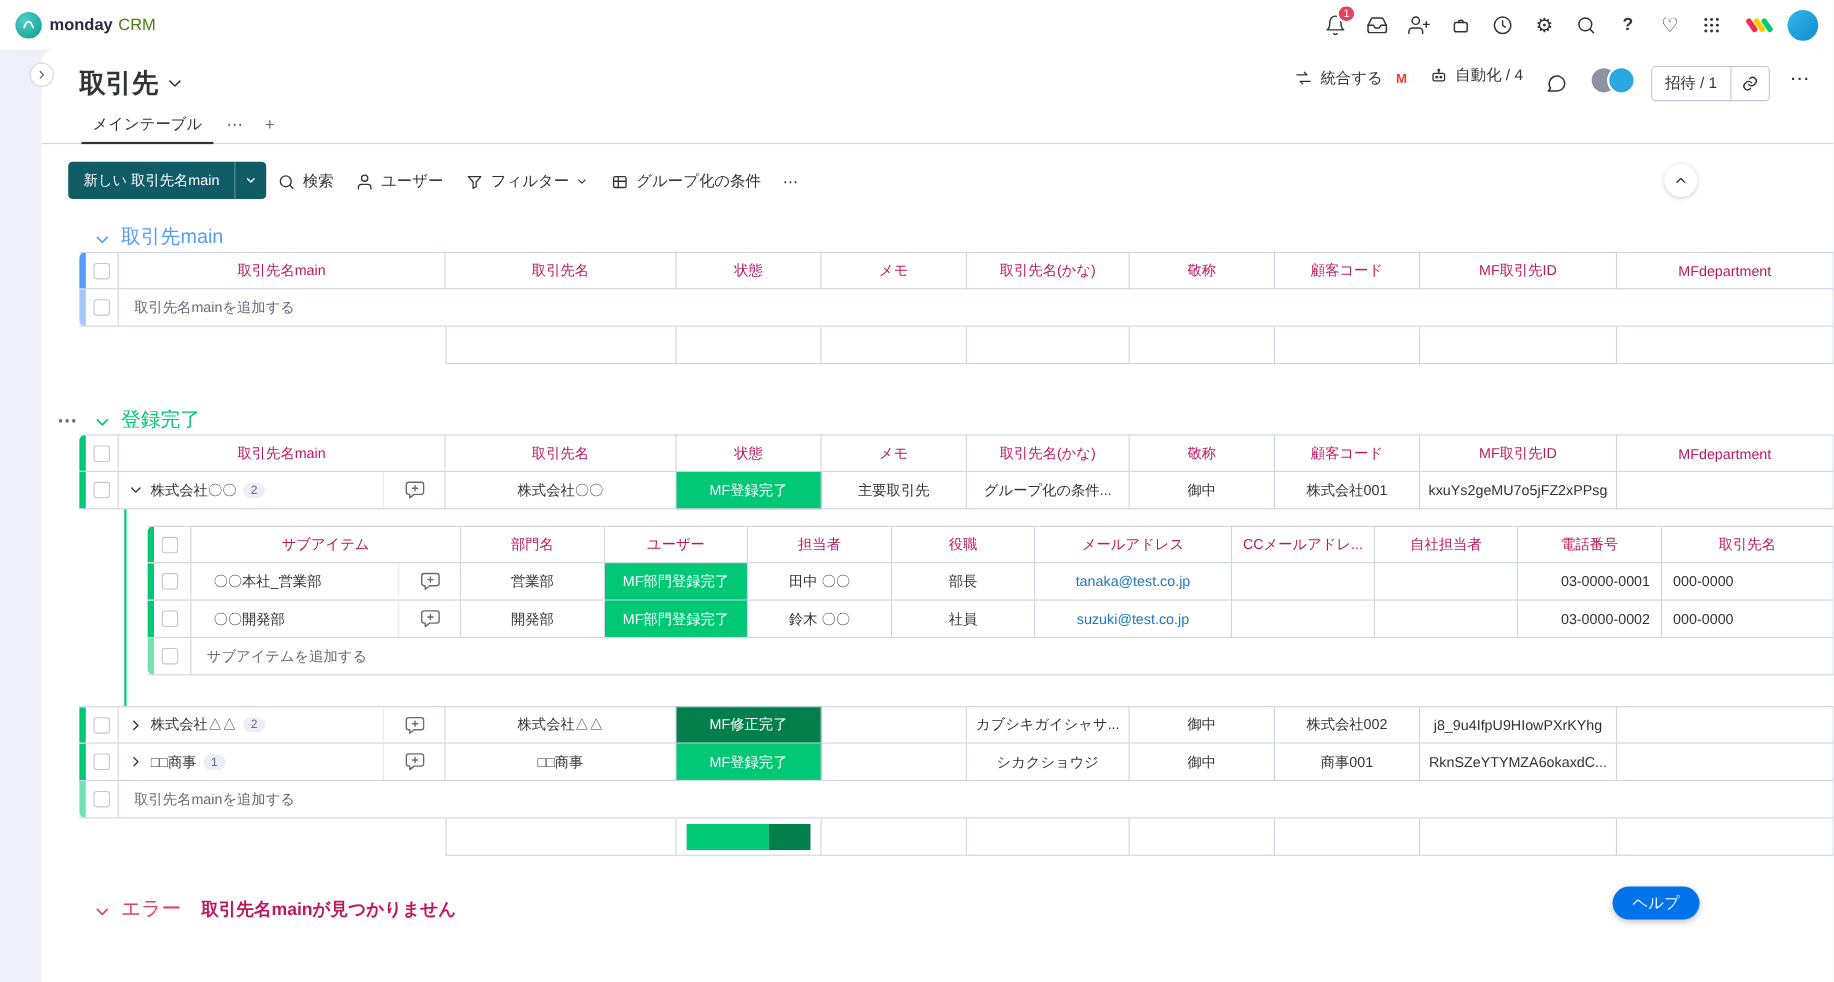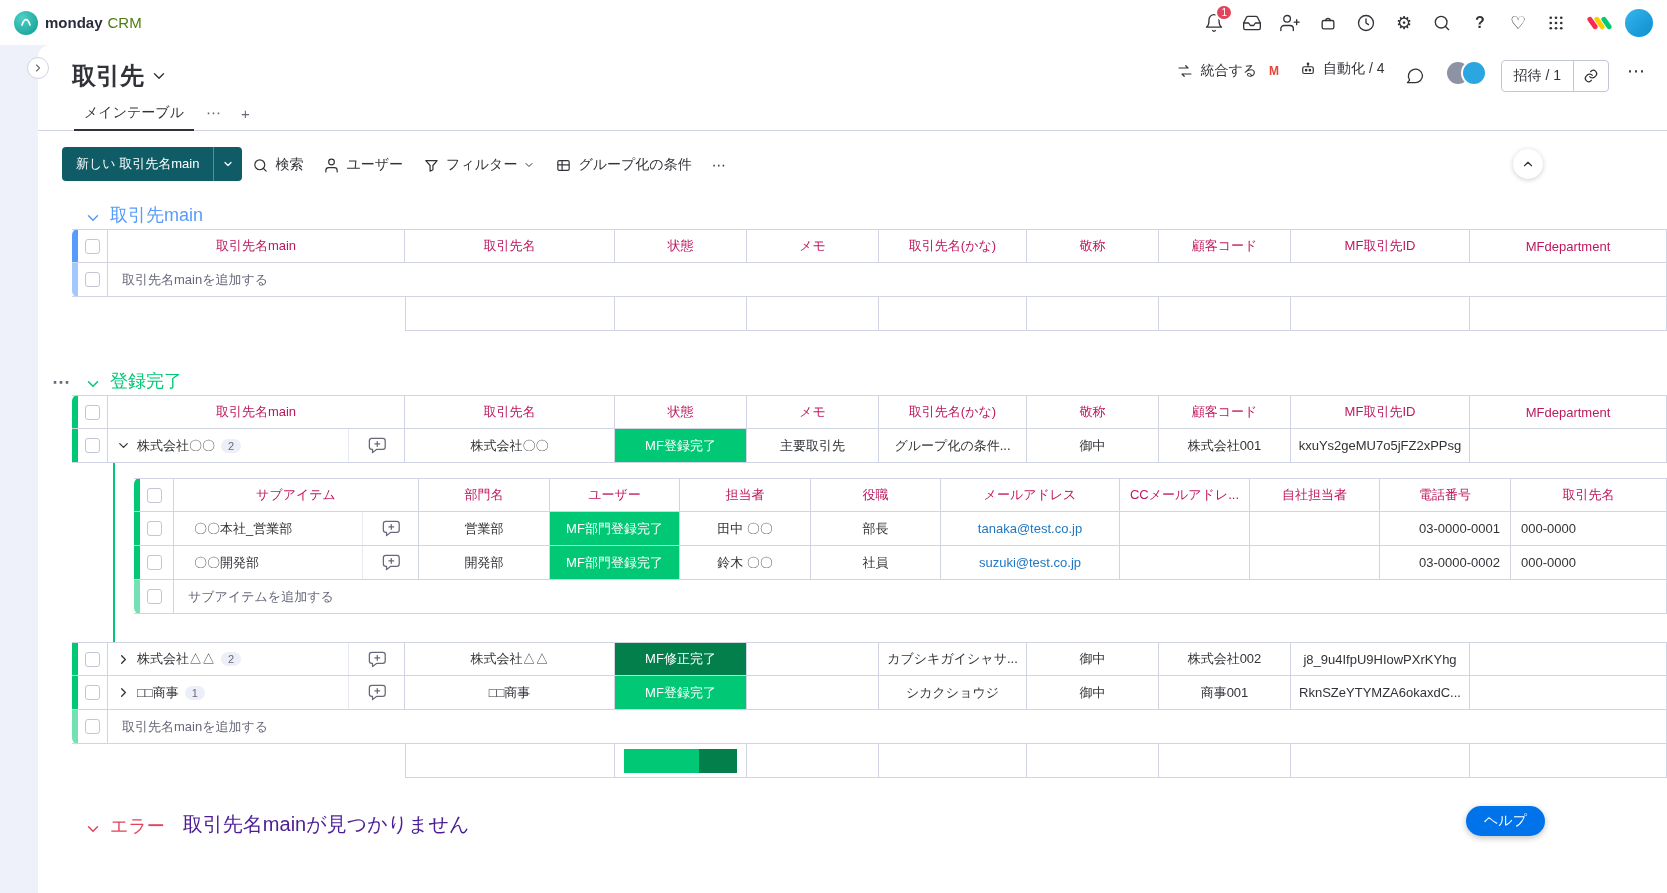--- a/index.html
+++ b/index.html
@@ -60,21 +60,21 @@
 .new-chev{display:flex;align-items:center;padding:0 8px}
 .tool-item{display:flex;align-items:center;gap:6px;font-size:14px;color:#323338;padding:0 10px;height:32px;border-radius:4px;cursor:pointer;background:transparent;border:none}
 .collapse-btn{position:absolute;right:124px;top:2px;width:30px;height:30px;border-radius:50%;background:#fff;box-shadow:0 1px 5px rgba(0,0,0,.2);border:none;display:flex;align-items:center;justify-content:center;cursor:pointer;color:#323338}
 
 
 .board-body{flex:1;position:relative;overflow:hidden}
 .group-title{display:flex;align-items:flex-end;gap:8px;margin:20px 0 2px 46px;font-size:18px;font-weight:500;position:relative;height:26px}
 .group-title.mt36{margin-top:36px}
 .group-title.mt34{margin-top:34px}
 .gdrag{position:absolute;left:-32px;color:#676879;font-size:18px;letter-spacing:1px;cursor:grab;font-weight:700}
-.err-note{font-size:20px;color:#4c1d95;font-weight:400;margin-left:10px}
+.err-note{font-size:16px;color:#be185d;font-weight:700;margin-left:10px}
 
 .tableM{margin-left:34px}
 .row{display:grid;height:34px;background:#fff}
 .row.m{grid-template-columns:36px 297px 210px 132px 132px 148px 132px 132px 179px minmax(160px,1fr)}
 .row.m.addr{grid-template-columns:36px minmax(0,1fr)}
 .row.s{grid-template-columns:40px 245px 131px 130px 131px 130px 179px 130px 130px 131px minmax(140px,1fr)}
 .row.s.addr{grid-template-columns:40px minmax(0,1fr)}
 .cell{border-right:1px solid #d0d4e4;border-bottom:1px solid #d0d4e4;display:flex;align-items:center;justify-content:center;font-size:13px;overflow:hidden;white-space:nowrap;padding:0 6px;color:#323338}
 .row.header .cell{border-top:1px solid #d0d4e4;color:#be185d}
 .row.topb .cell{border-top:1px solid #d0d4e4}

